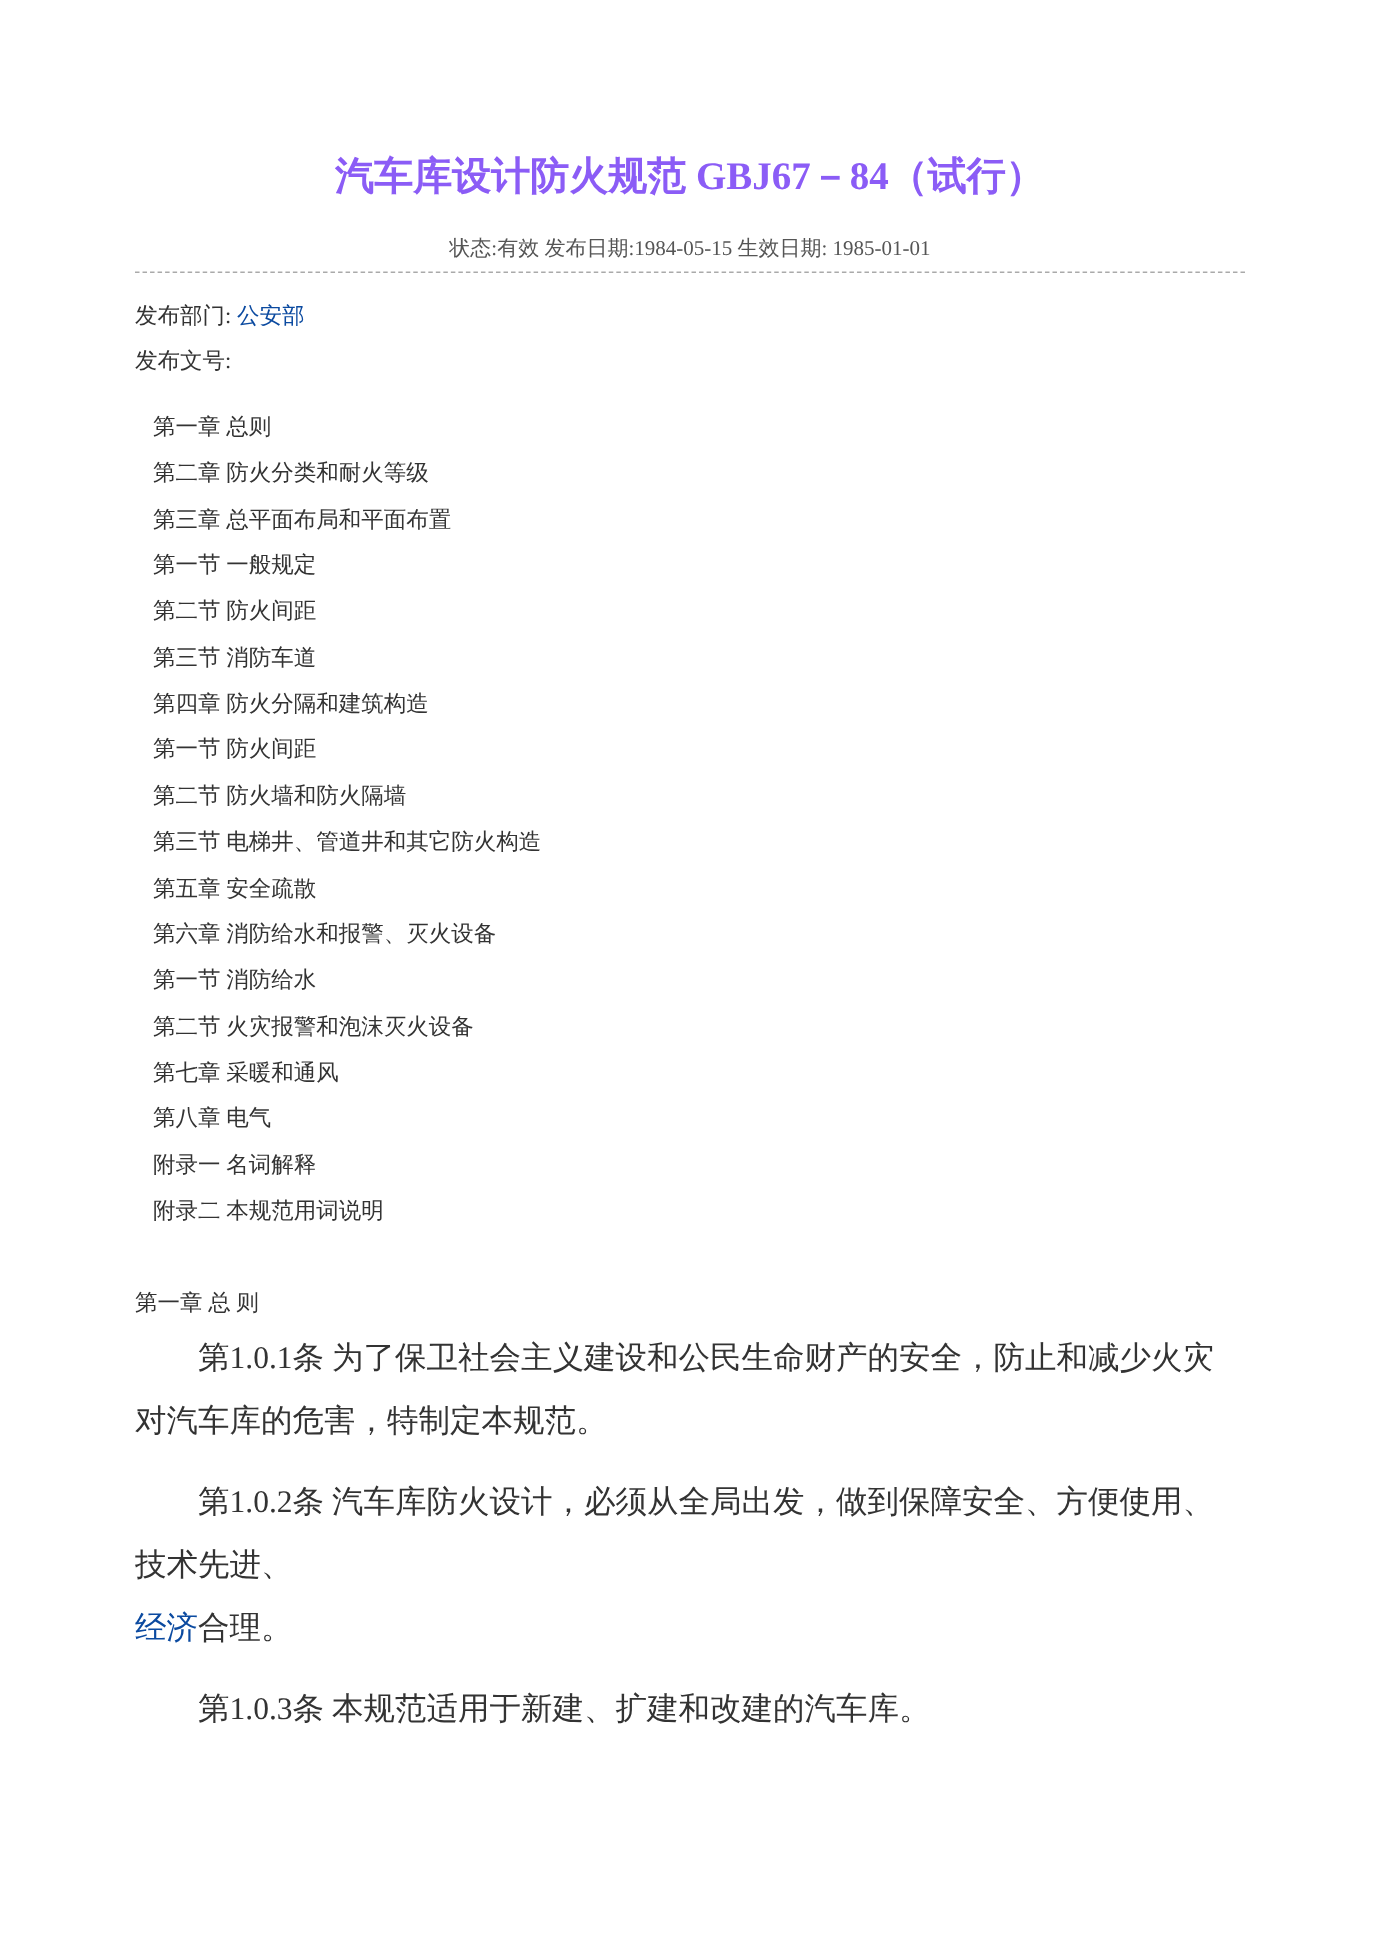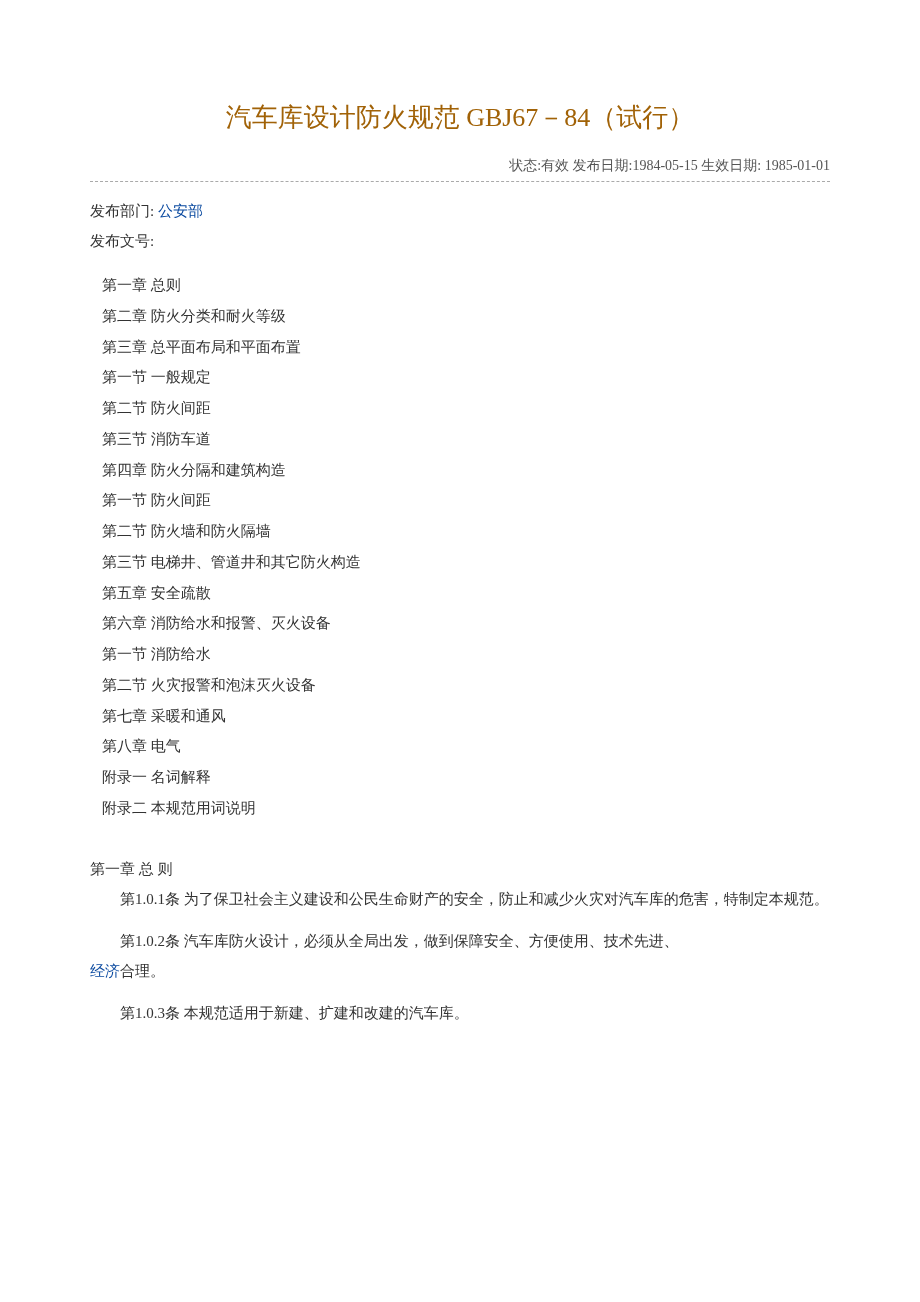--- a/index.html
+++ b/index.html
@@ -10,27 +10,27 @@
     font-size: 15px;
     color: #333;
     width: 920px;
   }
   .page {
     padding: 100px 90px 60px 90px;
   }
   .title {
     text-align: center;
     font-size: 26px;
-    font-weight: normal;
+    font-weight: bold;
     font-family: "SimSun", "宋体", serif;
     margin-bottom: 22px;
-    color: #a16207;
+    color: #8b5cf6;
   }
   .status-line {
-    text-align: right;
+    text-align: center;
     font-size: 14px;
     color: #555;
     margin-bottom: 4px;
   }
   .hr {
     border: none;
     border-top: 1px dashed #aaa;
     margin: 6px 0 14px 0;
   }
   .meta-line {
@@ -47,21 +47,21 @@
     line-height: 2.05;
     color: #333;
     margin-left: 12px;
   }
   .section-head {
     font-size: 15px;
     line-height: 2.0;
     margin-top: 30px;
   }
   .para {
-    font-size: 15px;
+    font-size: 21px;
     line-height: 2.0;
     margin-top: 0;
     margin-bottom: 0;
   }
   .indent {
     text-indent: 2em;
   }
   .block { margin-bottom: 12px; }
 </style>
 </head>

